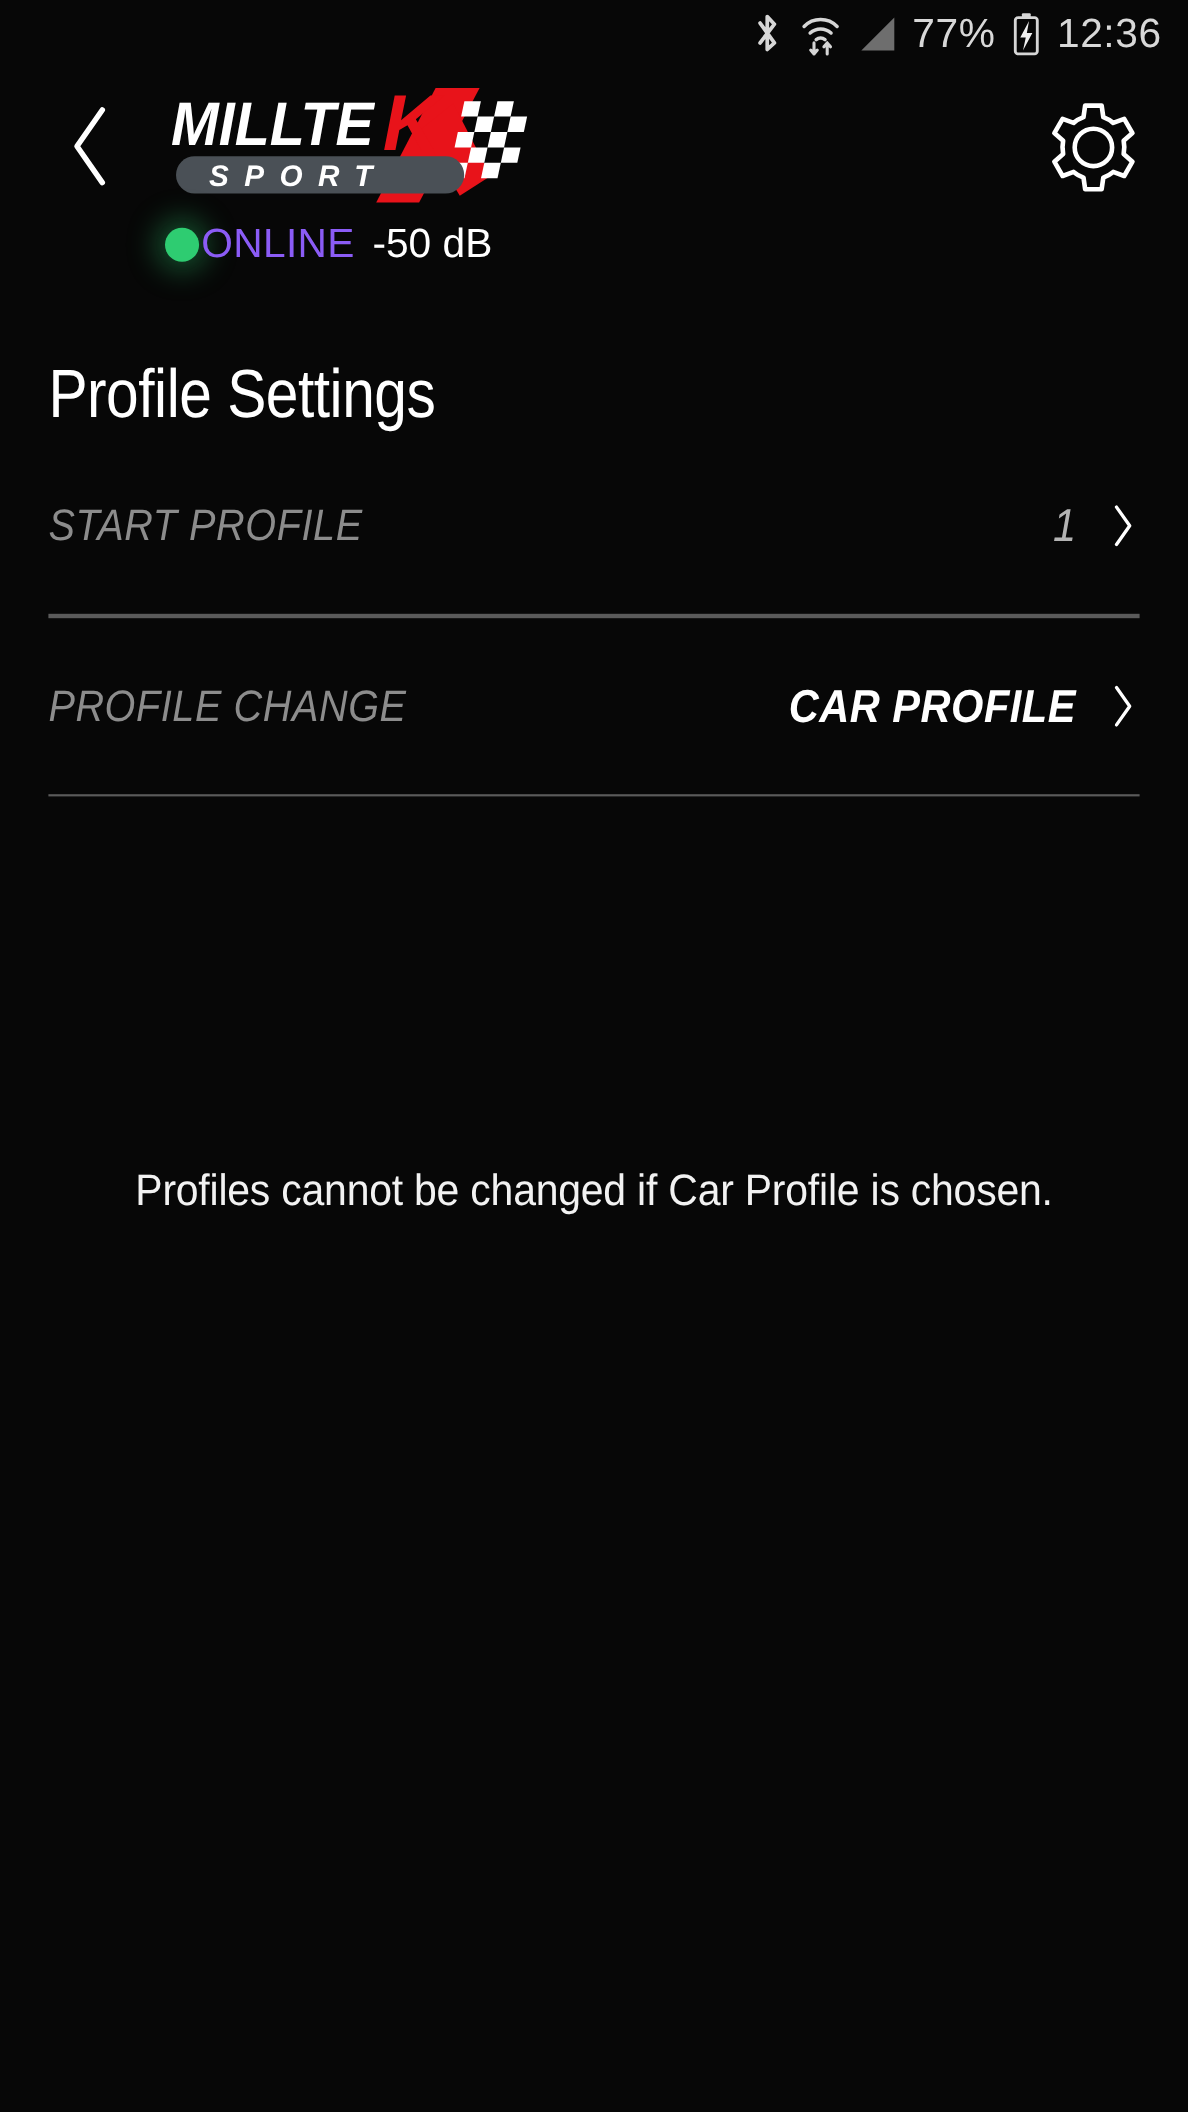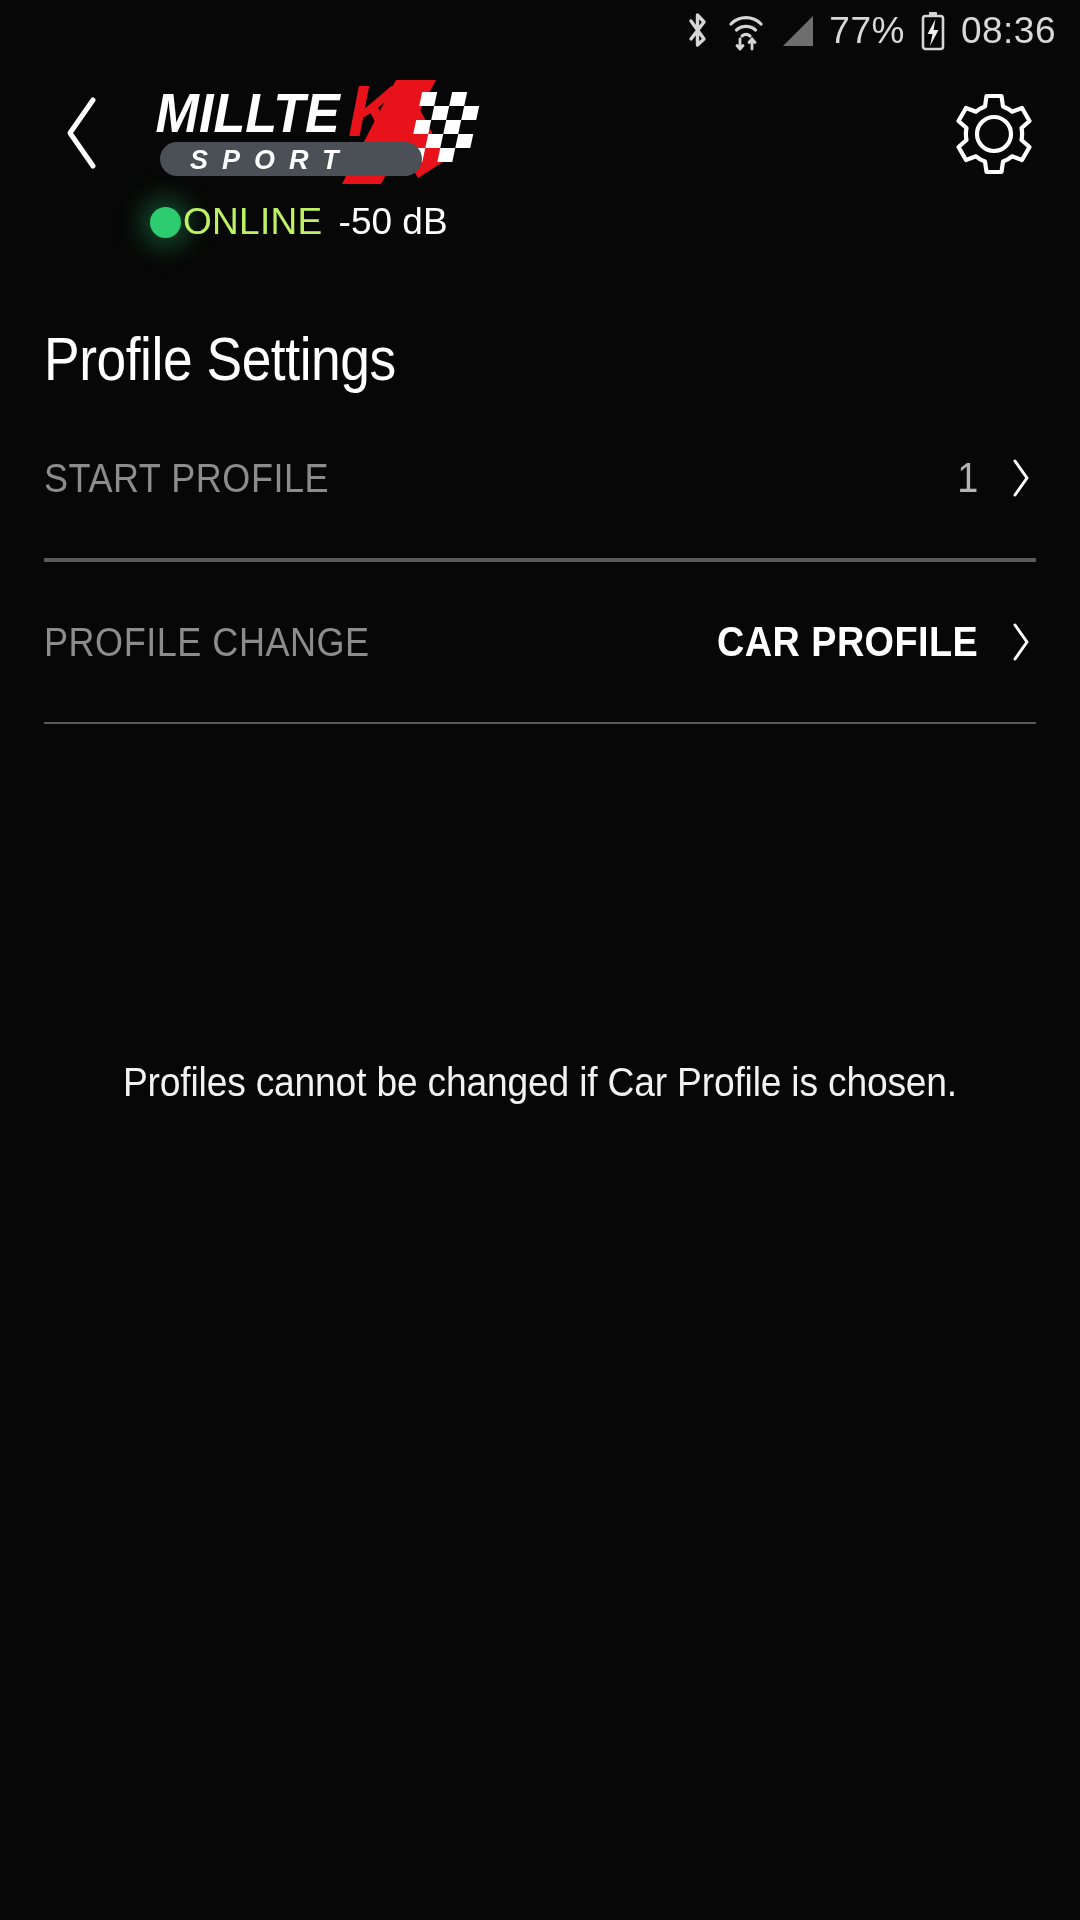--- a/index.html
+++ b/index.html
@@ -44,21 +44,21 @@
     position:absolute; top:196px; left:150px;
     display:flex; align-items:center; height:52px;
   }
   .dot {
     width:31px; height:31px; border-radius:50%;
     background:#2ecc71;
     box-shadow:0 0 26px 9px rgba(46,204,113,0.35);
     margin-right:2px;
   }
   .online-text {
-    color:#bef264; font-size:37px; letter-spacing:0.3px;
+    color:#8b5cf6; font-size:37px; letter-spacing:0.3px;
     font-family:"Liberation Sans", sans-serif; font-weight:300;
   }
   .db-text {
     color:#ffffff; font-size:37px; margin-left:16px;
     font-family:"Liberation Sans", sans-serif; font-weight:300;
   }
 
   
   .page-title {
     position:absolute; top:323px; left:44px;
@@ -67,20 +67,21 @@
     font-family:"Liberation Sans", sans-serif;
     transform:scaleX(0.86); transform-origin:left center;
   }
 
   
   .list { position:absolute; top:398px; left:0; width:1080px; }
   .row {
     position:relative; width:1080px; height:160px;
     display:flex; align-items:center;
     padding:0 46px 0 44px;
+    font-style:italic;
   }
   .row-label {
     color:#8c8c8c; font-size:40px; letter-spacing:0.6px;
     font-weight:400; font-family:"Liberation Sans", sans-serif;
     transform:scaleX(0.90); transform-origin:left center;
     white-space:nowrap;
   }
   .row-right {
     margin-left:auto; display:flex; align-items:center; gap:30px;
   }
@@ -138,21 +139,21 @@
     <span class="sb-text">77%</span>
 
     <span class="sb-icon sb-batt-wrap">
       <svg width="28" height="44" viewBox="0 0 28 44">
         <rect x="4" y="7" width="20" height="33" rx="2.5" fill="none" stroke="#d6d6d6" stroke-width="2.6"></rect>
         <rect x="10" y="3" width="8" height="4.5" rx="1" fill="#d6d6d6"></rect>
         <path d="M16.5 10 L8.5 25 L13.5 25 L11 37 L19.5 21 L14.5 21 Z" fill="#f0f0f0"></path>
       </svg>
     </span>
 
-    <span class="sb-text">08:36</span>
+    <span class="sb-text">12:36</span>
   </div>
 
   <div class="header">
 
     <div class="back-btn">
       <span>
         <svg width="46" height="78" viewBox="0 0 46 78">
           <path d="M33 6 L10 39 L33 72" fill="none" stroke="#ffffff" stroke-width="5" stroke-linecap="round" stroke-linejoin="round"></path>
         </svg>
       </span>

